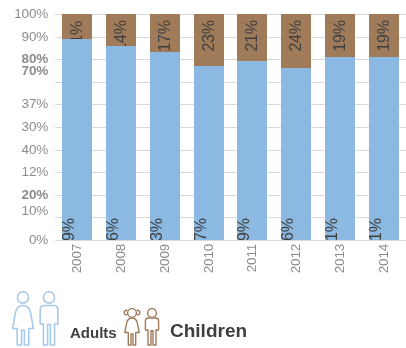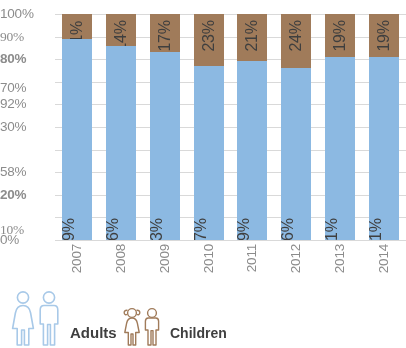--- a/index.html
+++ b/index.html
@@ -27,21 +27,21 @@
     position: absolute;
     left: 0px;
     top: 14px;
     width: 48px;
     height: 226px;
   }
   .y-tick-label {
     position: absolute;
     right: 0;
     width: 48px;
-    text-align: left;
+    text-align: right;
     font-size: 13.5px;
     color: #8c8c8c;
     line-height: 1;
     transform: translateY(-50%);
     white-space: nowrap;
     letter-spacing: -0.2px;
   }
 
   
   .plot {
@@ -158,37 +158,38 @@
   .legend-icons { display: flex; align-items: flex-end; }
   .legend-text {
     font-size: 15px;
     font-weight: bold;
     color: #3f3f3f;
     margin-left: 8px;
     line-height: 1;
     padding-bottom: 6px;
     white-space: nowrap;
   }
-  .legend-entry.children .legend-text { font-size: 14px; }
+  .legend-entry.children .legend-text { font-size: 19px; }
 </style>
 </head>
 <body>
 
 <div id="chart-root">
 
   <div class="y-axis">
       <div class="y-tick-label" style="top: 0px;">100%</div>
-      <div class="y-tick-label" style="top: 22.6px; font-family: Liberation Serif, serif;">90%</div>
+      <div class="y-tick-label" style="top: 22.6px;">90%</div>
       <div class="y-tick-label" style="top: 45.2px; font-weight: bold;">80%</div>
-      <div class="y-tick-label" style="top: 74px;">70%</div>
-      <div class="y-tick-label" style="top: 90.4px;">92%</div>
+      <div class="y-tick-label" style="top: 57px; font-weight: bold;">70%</div>
+      <div class="y-tick-label" style="top: 90.4px;">37%</div>
       <div class="y-tick-label" style="top: 113px;">30%</div>
-      <div class="y-tick-label" style="top: 158.2px;">58%</div>
+      <div class="y-tick-label" style="top: 135.6px;">40%</div>
+      <div class="y-tick-label" style="top: 158.2px;">12%</div>
       <div class="y-tick-label" style="top: 180.8px; font-weight: bold;">20%</div>
-      <div class="y-tick-label" style="top: 216px; font-family: Liberation Serif, serif;">10%</div>
+      <div class="y-tick-label" style="top: 197px;">10%</div>
       <div class="y-tick-label" style="top: 226px;">0%</div>
     </div>
 
   <div class="plot">
     <div class="gridlines">
         <div class="gridline" style="top: 0px; background: rgb(217, 217, 217);"></div>
         <div class="gridline" style="top: 23px; background: rgb(217, 217, 217);"></div>
         <div class="gridline" style="top: 45px; background: rgb(217, 217, 217);"></div>
         <div class="gridline" style="top: 68px; background: rgb(217, 217, 217);"></div>
         <div class="gridline" style="top: 90px; background: rgb(217, 217, 217);"></div>

